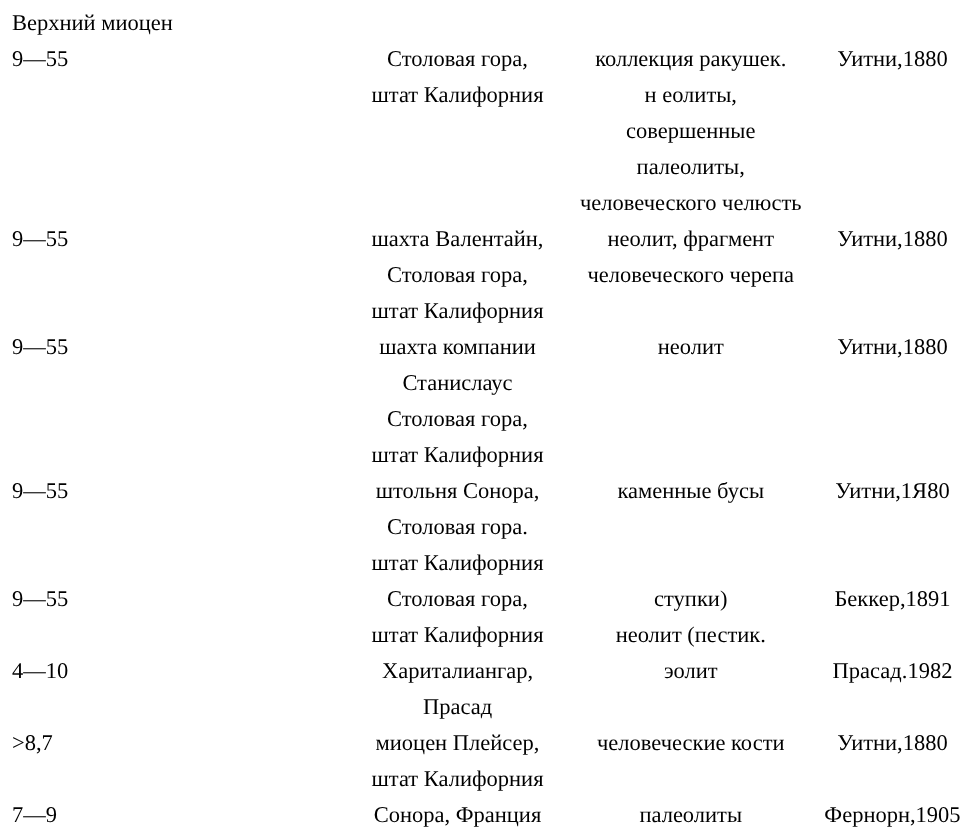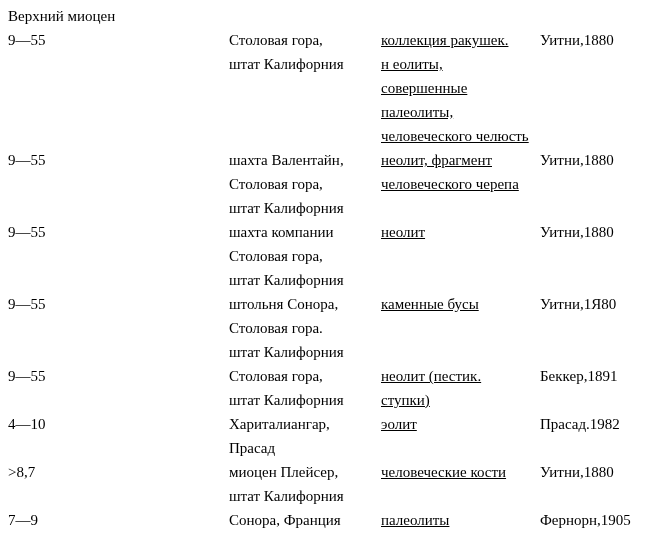--- a/index.html
+++ b/index.html
@@ -35,24 +35,25 @@
       top: 28px;
       width: 650px;
     }
     .row {
       position: relative;
       display: flex;
     }
     .cell {
       line-height: 24px;
       white-space: nowrap;
+      text-align: center;
     }
     .c-age { position: absolute; left: 8px; }
     .c-site { margin-left: 229px; width: 152px; }
-    .c-find { width: 159px; text-decoration: underline; }
+    .c-find { width: 159px; }
     .c-ref { width: 110px; }
     .line { display: block; }
   </style>
 </head>
 <body>
 
 <div class="page">
   <div class="heading">Верхний миоцен</div>
   <div class="table" id="table">
       <div class="row">
@@ -80,20 +81,21 @@
         <div class="cell c-find">
           <span class="line">неолит, фрагмент</span>
           <span class="line">человеческого черепа</span>
         </div>
         <div class="cell c-ref">Уитни,1880</div>
       </div>
       <div class="row">
         <div class="cell c-age">9—55</div>
         <div class="cell c-site">
           <span class="line">шахта компании</span>
+          <span class="line">Станислаус</span>
           <span class="line">Столовая гора,</span>
           <span class="line">штат Калифорния</span>
         </div>
         <div class="cell c-find">
           <span class="line">неолит</span>
         </div>
         <div class="cell c-ref">Уитни,1880</div>
       </div>
       <div class="row">
         <div class="cell c-age">9—55</div>
@@ -107,22 +109,22 @@
         </div>
         <div class="cell c-ref">Уитни,1Я80</div>
       </div>
       <div class="row">
         <div class="cell c-age">9—55</div>
         <div class="cell c-site">
           <span class="line">Столовая гора,</span>
           <span class="line">штат Калифорния</span>
         </div>
         <div class="cell c-find">
+          <span class="line">ступки)</span>
           <span class="line">неолит (пестик.</span>
-          <span class="line">ступки)</span>
         </div>
         <div class="cell c-ref">Беккер,1891</div>
       </div>
       <div class="row">
         <div class="cell c-age">4—10</div>
         <div class="cell c-site">
           <span class="line">Хариталиангар,</span>
           <span class="line">Прасад</span>
         </div>
         <div class="cell c-find">

